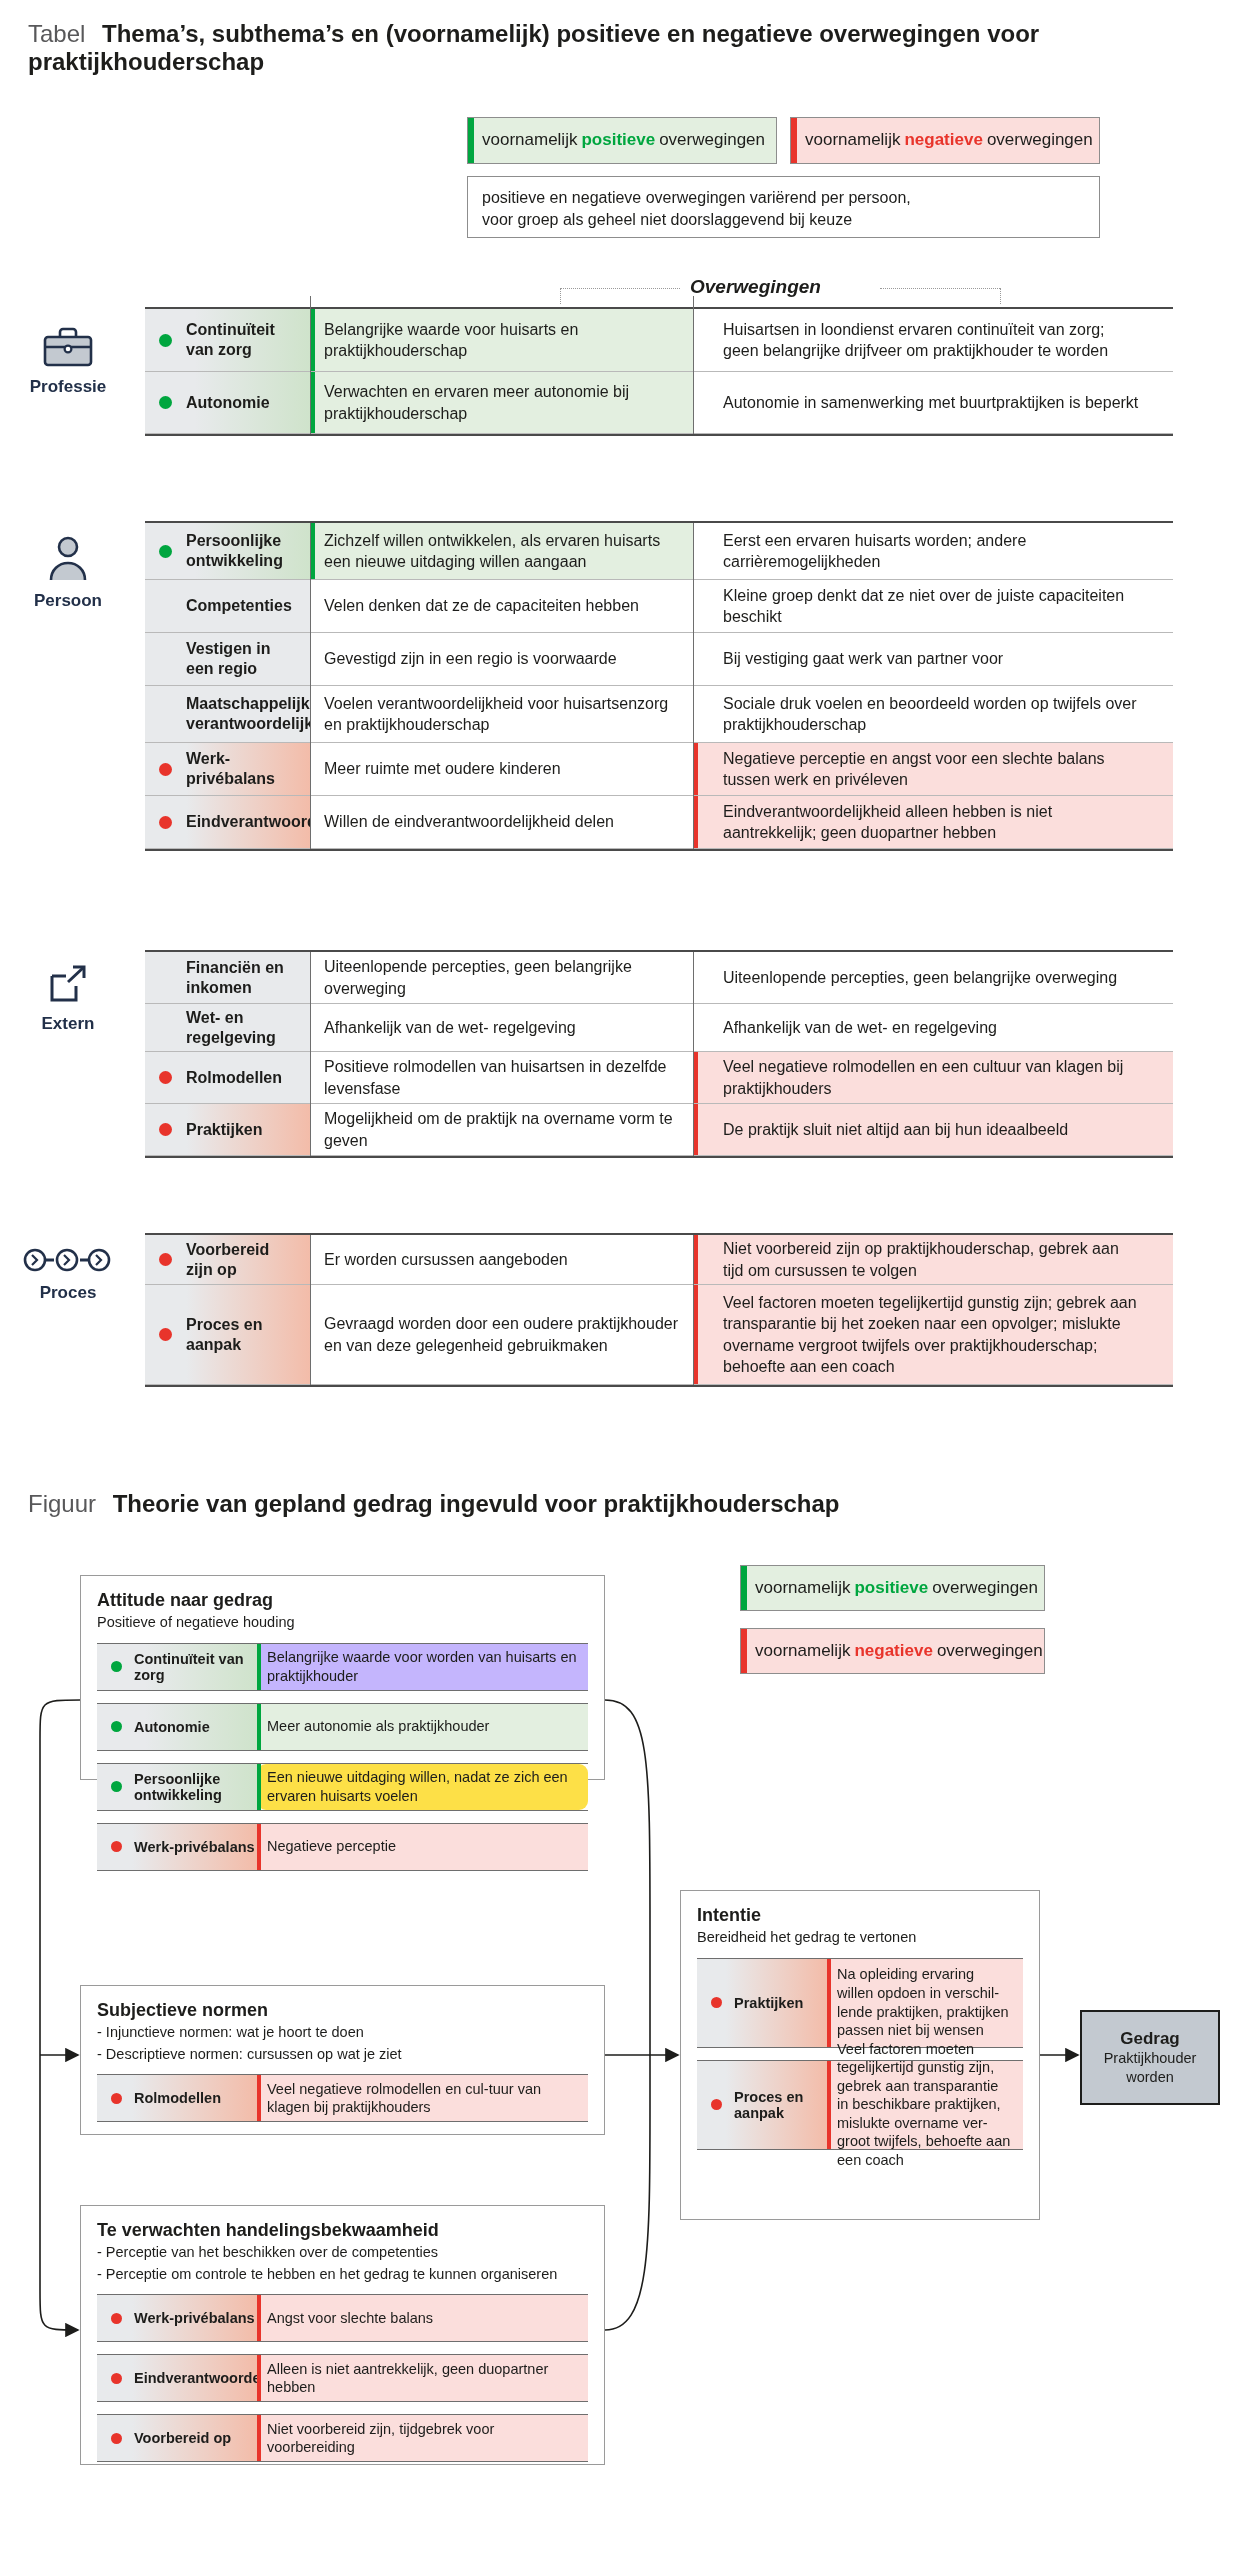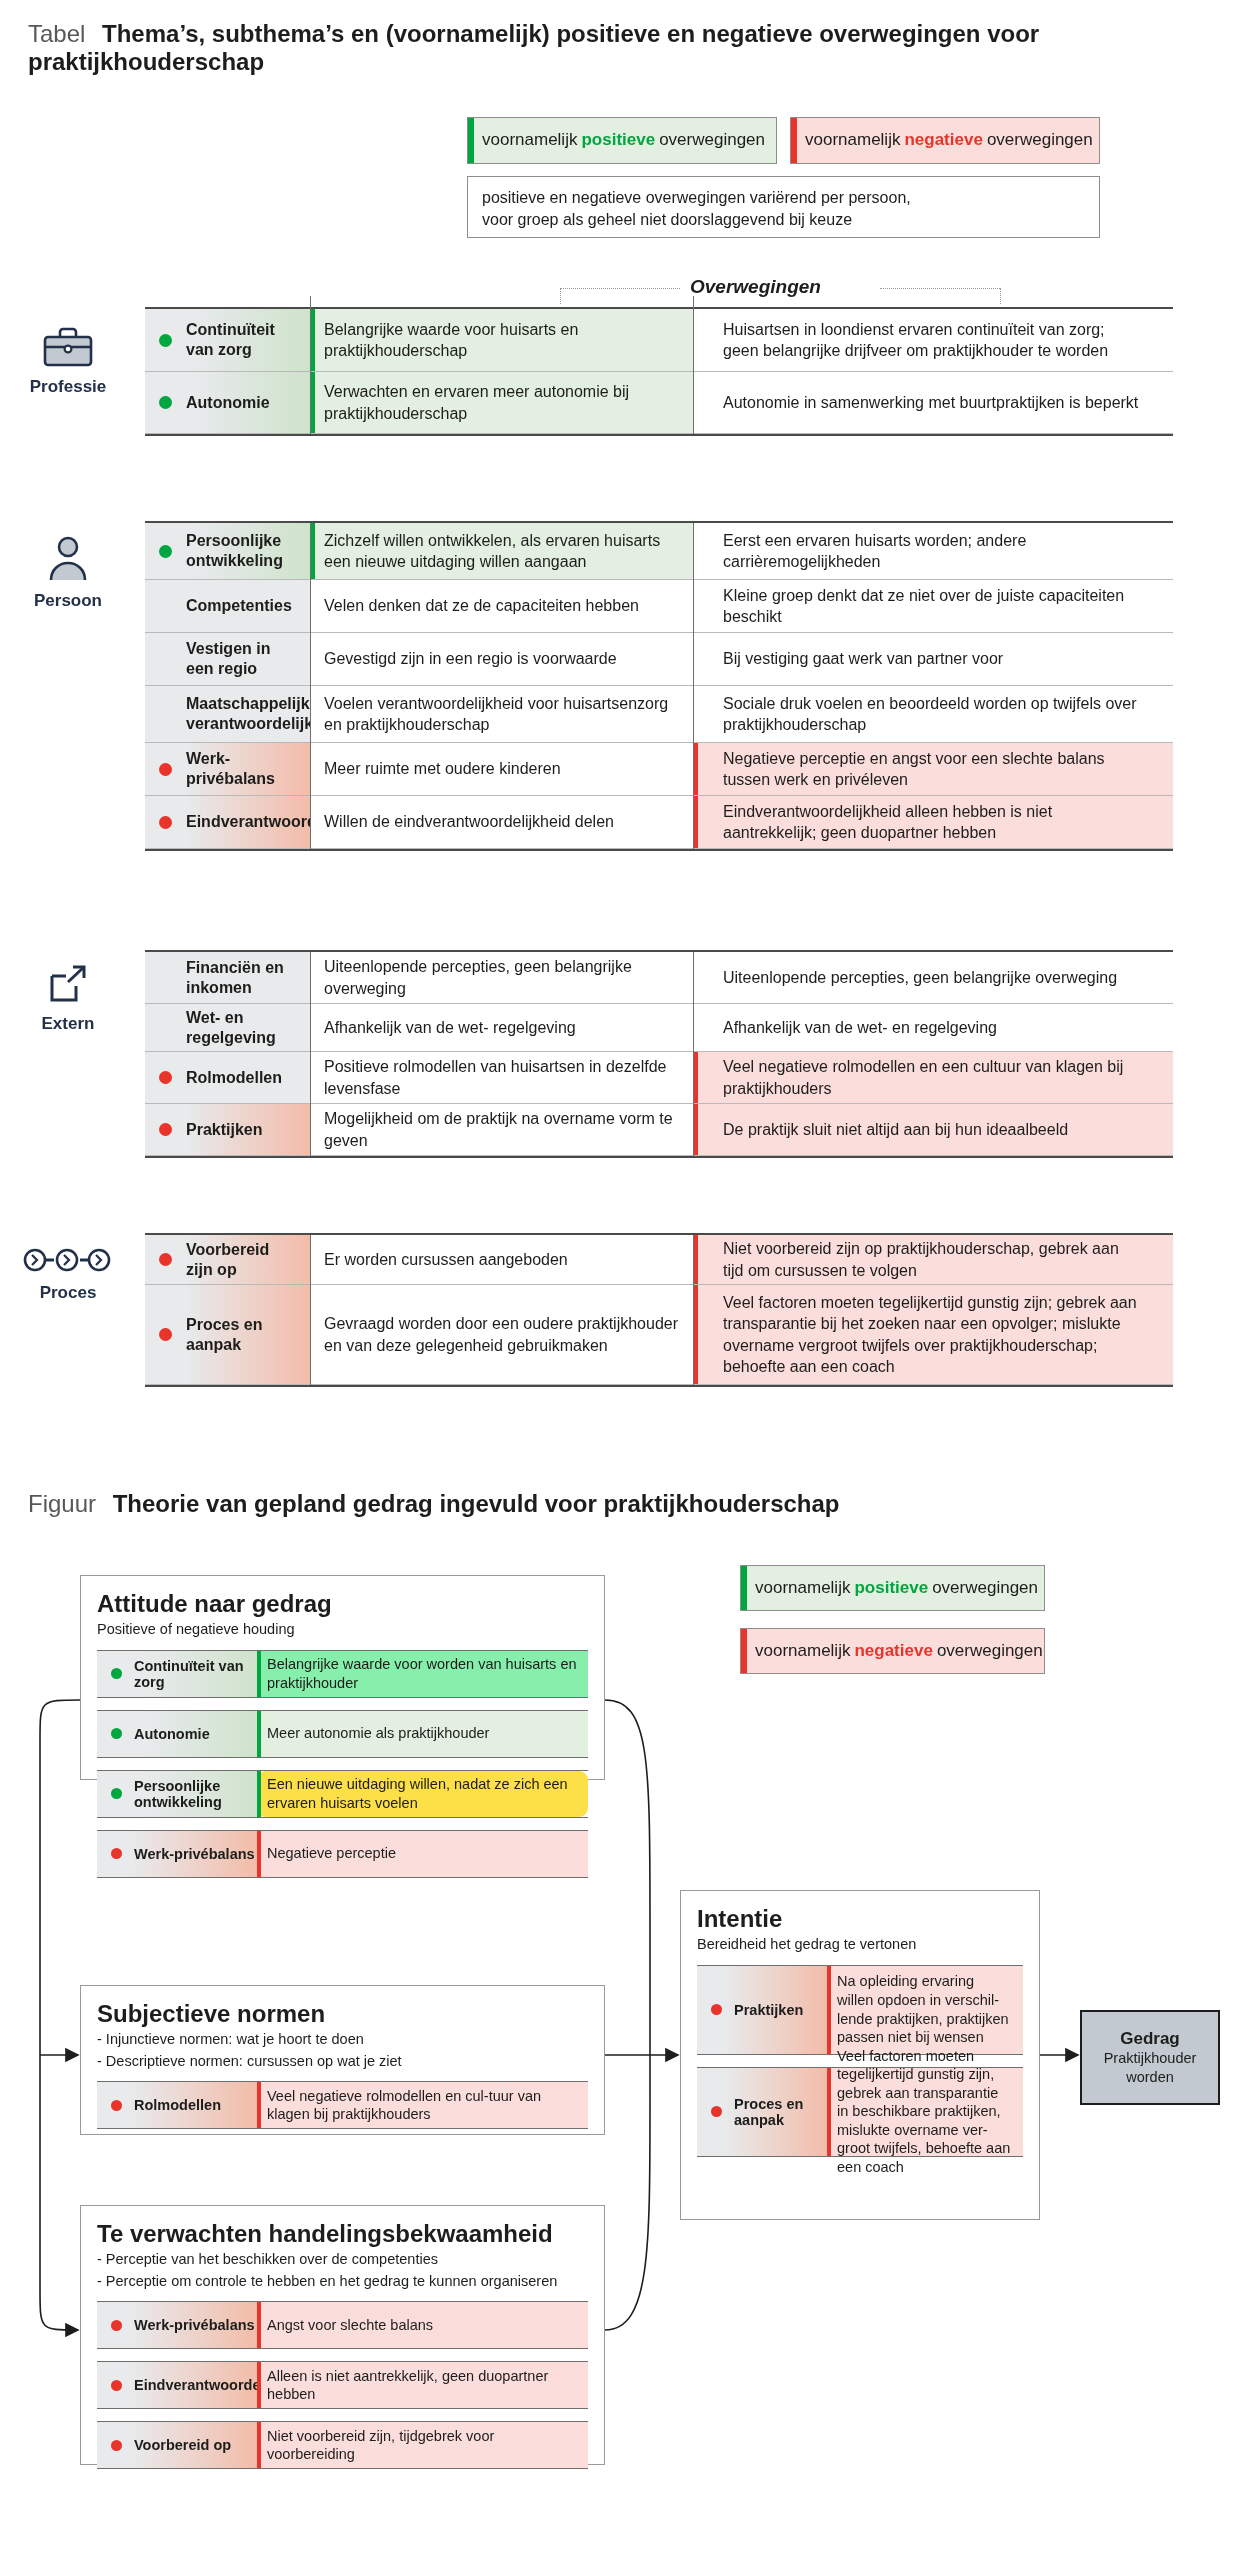--- a/index.html
+++ b/index.html
@@ -63,21 +63,21 @@
   .bg-negl   { background:#fbdedc; }
   .bg-white  { background:#ffffff; }
   .vsep{ position:absolute; top:0; bottom:0; width:1px; background:#6e6e6e; }
 
   
   .gicon{ position:absolute; text-align:center; width:120px; }
   .gicon .lbl{ font-weight:700; font-size:17px; color:#223049; margin-top:4px; }
 
   
   .fbox{ position:absolute; border:1px solid #9a9a9a; background:#fff; }
-  .fbox h4{ margin:0; font-size:24px; font-weight:700; color:#1d1d1b;}
+  .fbox h4{ margin:0; font-size:18px; font-weight:700; color:#1d1d1b;}
   .fbox .sub{ font-size:14.5px; color:#1d1d1b; line-height:1.35; margin-top:2px;}
   .frow{ position:relative; display:flex; align-items:stretch; height:44px;
          border-top:1.5px solid #6e6e6e; border-bottom:1.5px solid #6e6e6e; }
   .frow .lt{ position:relative; display:flex; align-items:center; padding-left:14px;
              font-weight:700; font-size:14.5px; }
   .frow .rt{ position:relative; padding:6px 10px; font-size:14.5px; line-height:1.28;
              display:flex; align-items:center; }
   .frow .fdot{ width:11px; height:11px; border-radius:50%; flex:0 0 11px; margin-right:12px;}
   .gedrag{ position:absolute; border:2px solid #1d1d1b; background:#c3c9d0;
            display:flex; flex-direction:column; align-items:center; justify-content:center;
@@ -382,21 +382,21 @@
       <div style="padding:14px 16px 0 16px;">
         <h4>Attitude naar gedrag</h4>
         <div class="sub">Positieve of negatieve houding</div>
       </div>
       <div style="padding:10px 16px 0 16px;">
         <div class="frow" style="height:48px; margin-bottom:12px;">
           <div class="lt" style="width:160px; background:linear-gradient(90deg,#e8eaec 0%,#e8eaec 30%,#cfe3cb 100%);">
             <span class="fdot " style="background:#00a63f;"></span>
             <span>Continuïteit van zorg</span>
           </div>
-          <div class="rt" style="flex:1; background:#86efac;">
+          <div class="rt" style="flex:1; background:#c4b5fd;">
             <span class="vbar" style="background:#00a63f;width:4px;"></span>
             <span>Belangrijke waarde voor worden van huisarts en praktijkhouder</span>
           </div>
         </div>
         <div class="frow" style="height:48px; margin-bottom:12px;">
           <div class="lt" style="width:160px; background:linear-gradient(90deg,#e8eaec 0%,#e8eaec 30%,#cfe3cb 100%);">
             <span class="fdot " style="background:#00a63f;"></span>
             <span>Autonomie</span>
           </div>
           <div class="rt" style="flex:1; background:#e3efe0;">

